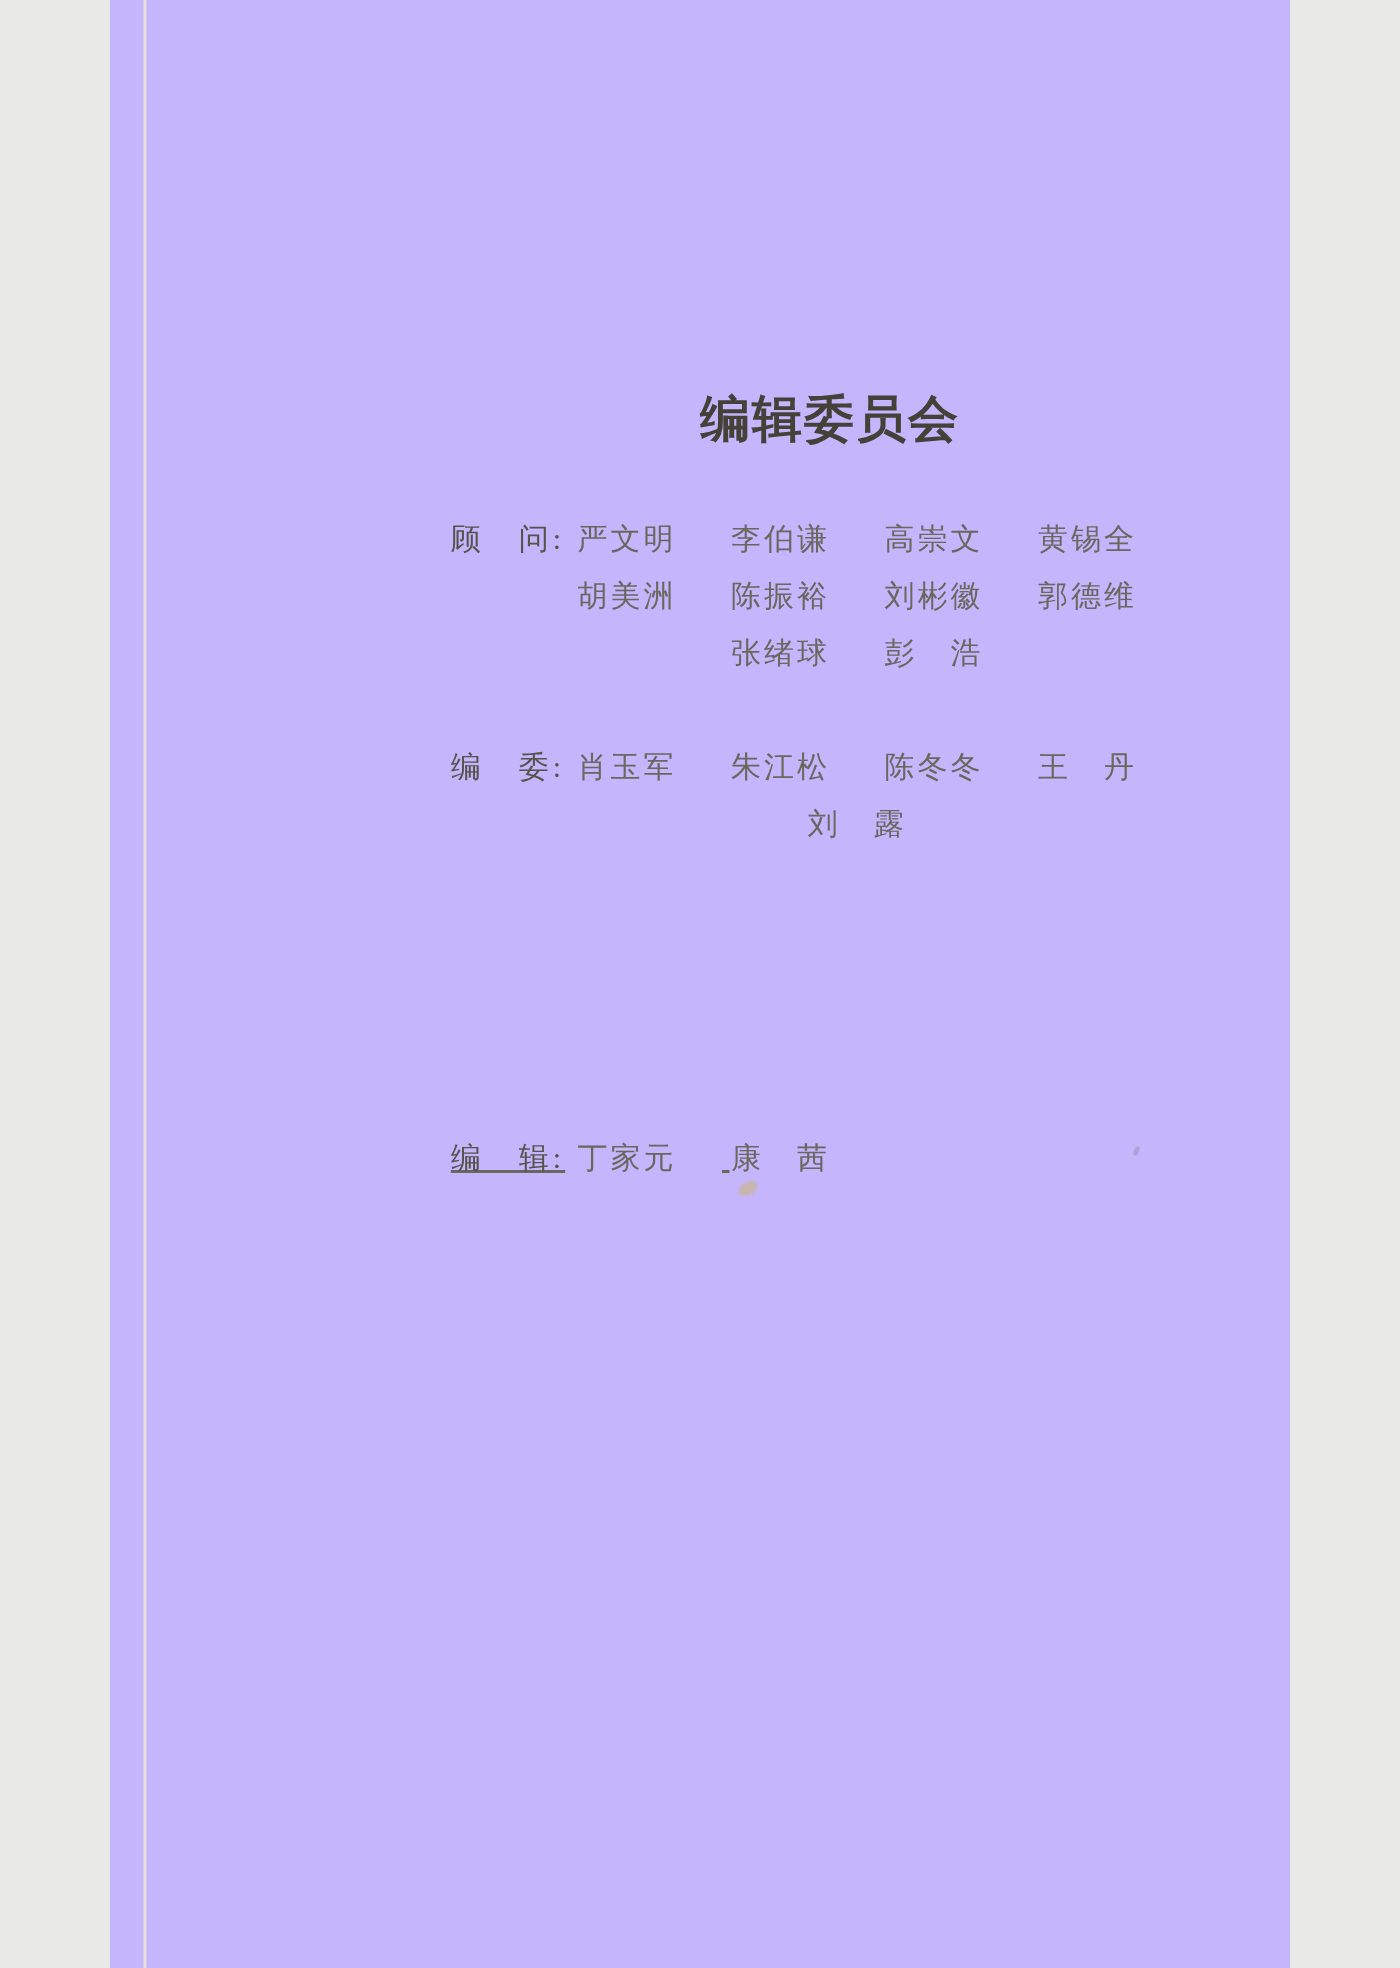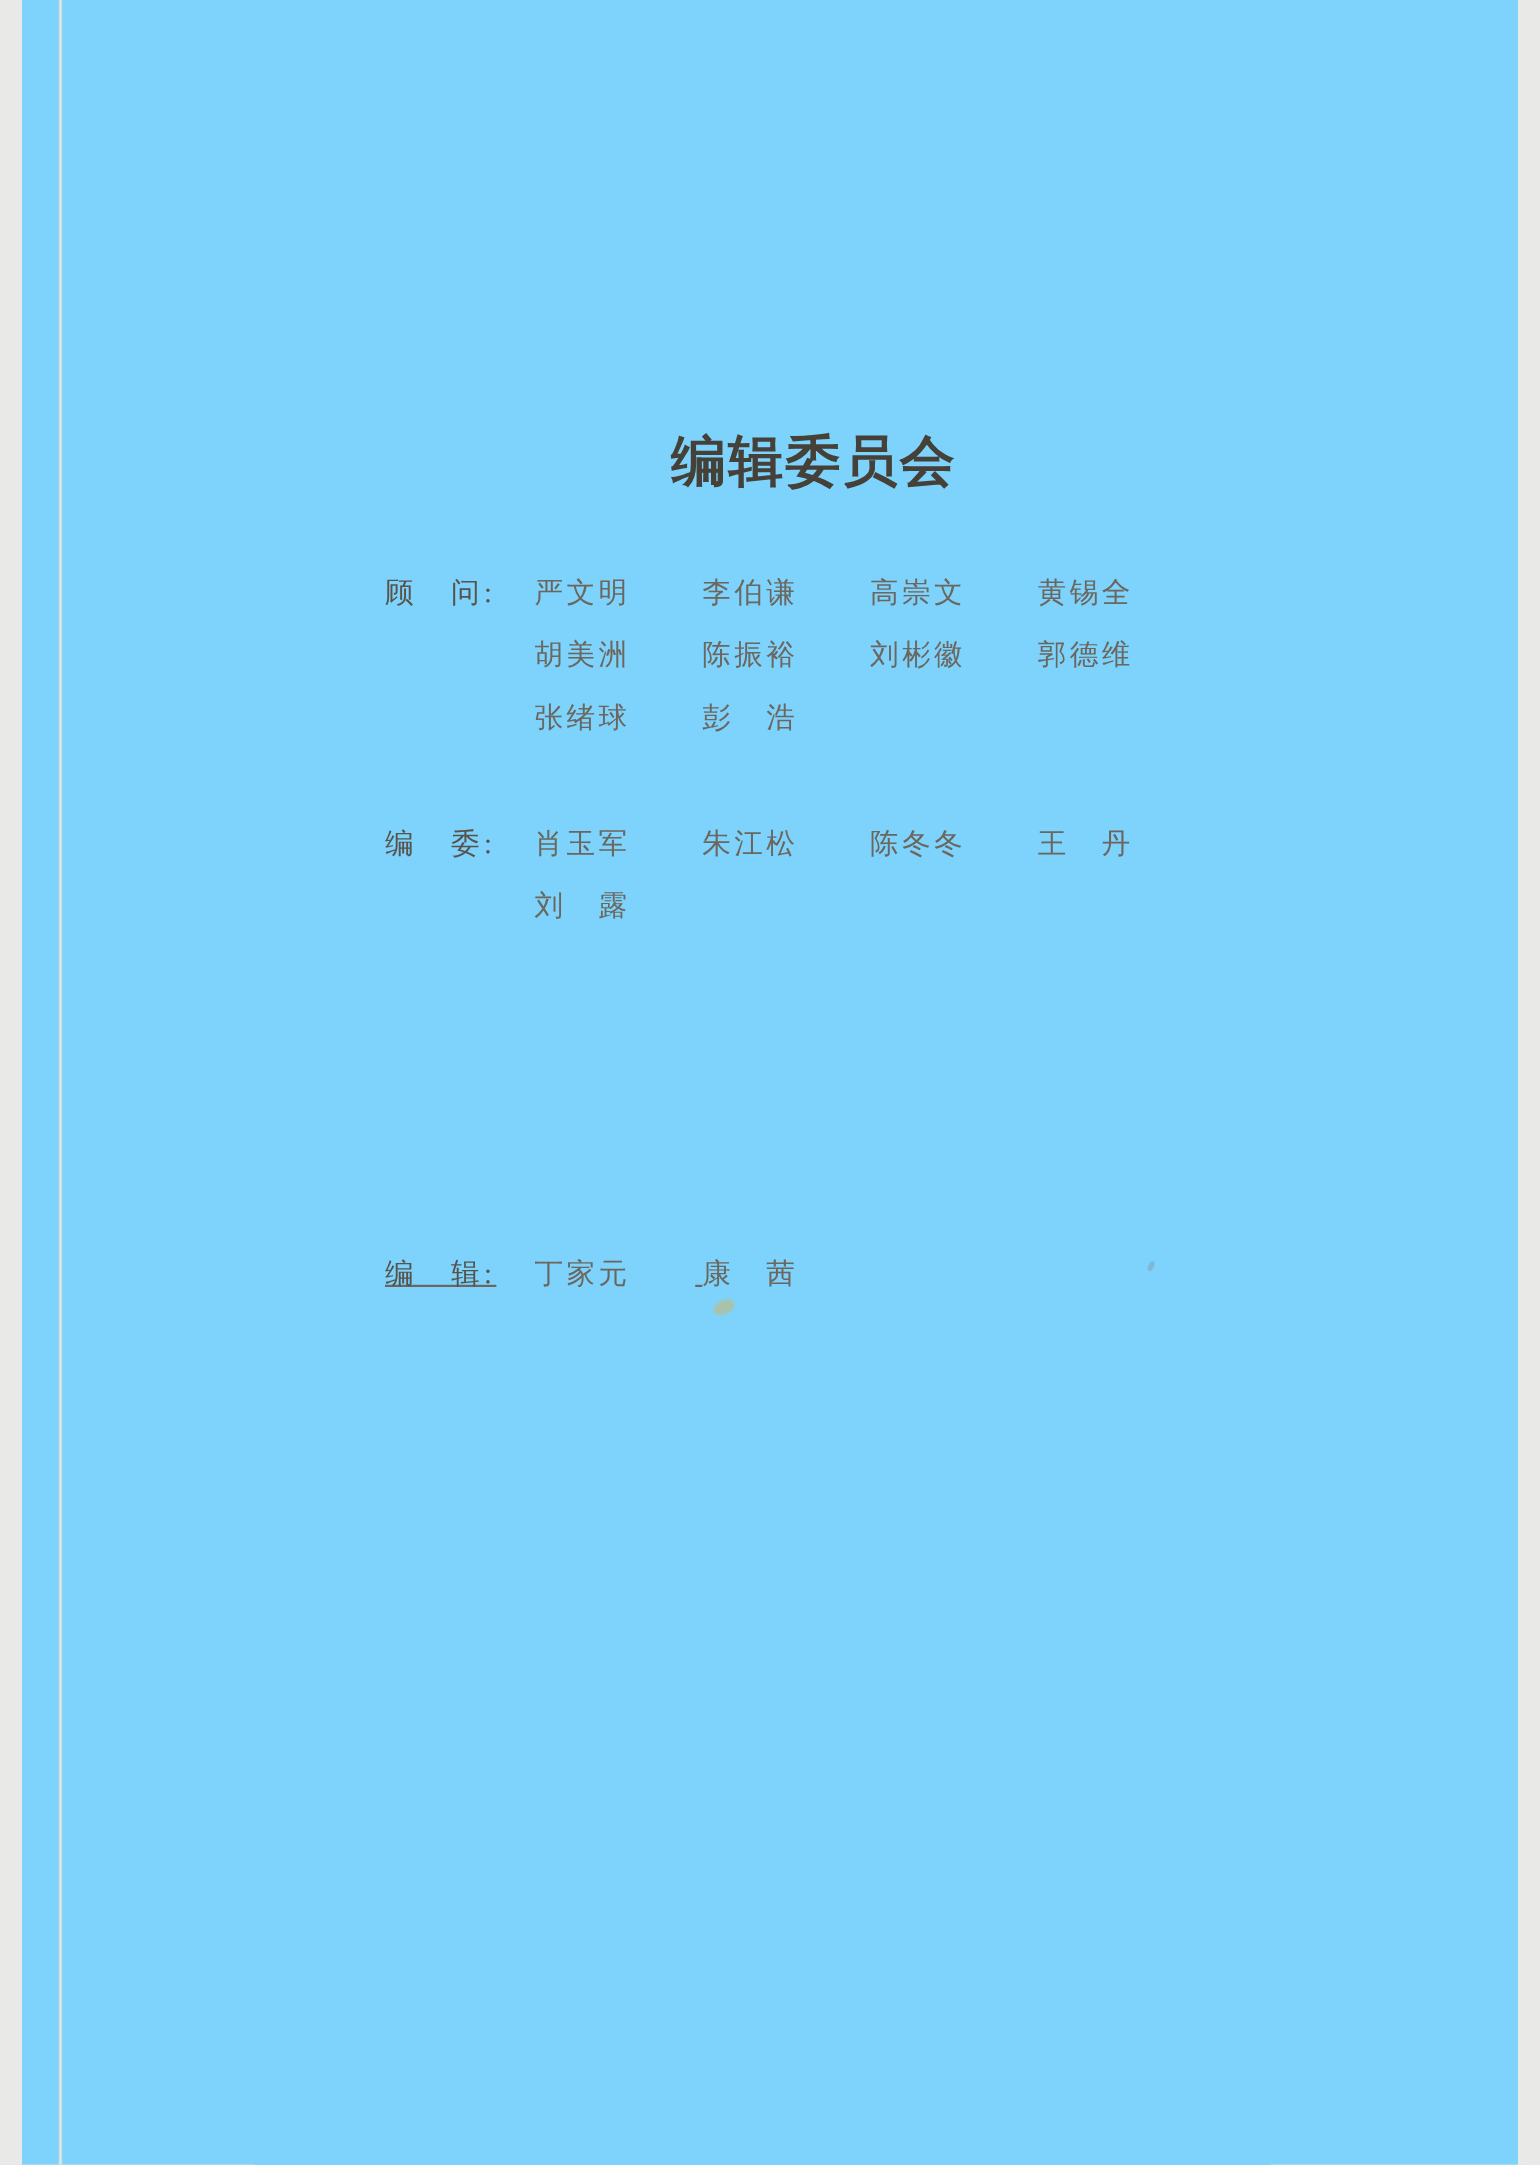--- a/index.html
+++ b/index.html
@@ -2,26 +2,27 @@
 <html><head>
 <meta charset="utf-8">
 <style>
   html, body {
     margin: 0;
     padding: 0;
     background: #e9e9e7;
   }
   .page {
     position: relative;
-    width: 1360px;
+    width: 1180px;
     height: 1968px;
     margin: 0 auto;
-    background: #7dd3fc;
+    background: #c4b5fd;
     overflow: hidden;
     font-family: "Liberation Serif", "DejaVu Serif", serif;
+    text-align: center;
   }
   
   .fold-line {
     position: absolute;
     left: 33px;
     top: 0;
     width: 4px;
     height: 100%;
     background: linear-gradient(to right, rgba(243,234,210,0.15), #f3ead2 45%, rgba(243,234,210,0.15));
     filter: blur(0.4px);
@@ -35,21 +36,21 @@
     font-weight: 700;
     letter-spacing: 2px;
     color: #454139;
     white-space: nowrap;
   }
   .section {
     position: absolute;
     left: 330px;
     white-space: nowrap;
     color: #6b675f;
-    font-size: 26px;
+    font-size: 30px;
   }
   .section .body-grid {
     display: flex;
     align-items: flex-start;
   }
   .label-col {
     width: 136px;
     flex: 0 0 136px;
     height: 57px;
     line-height: 57px;

